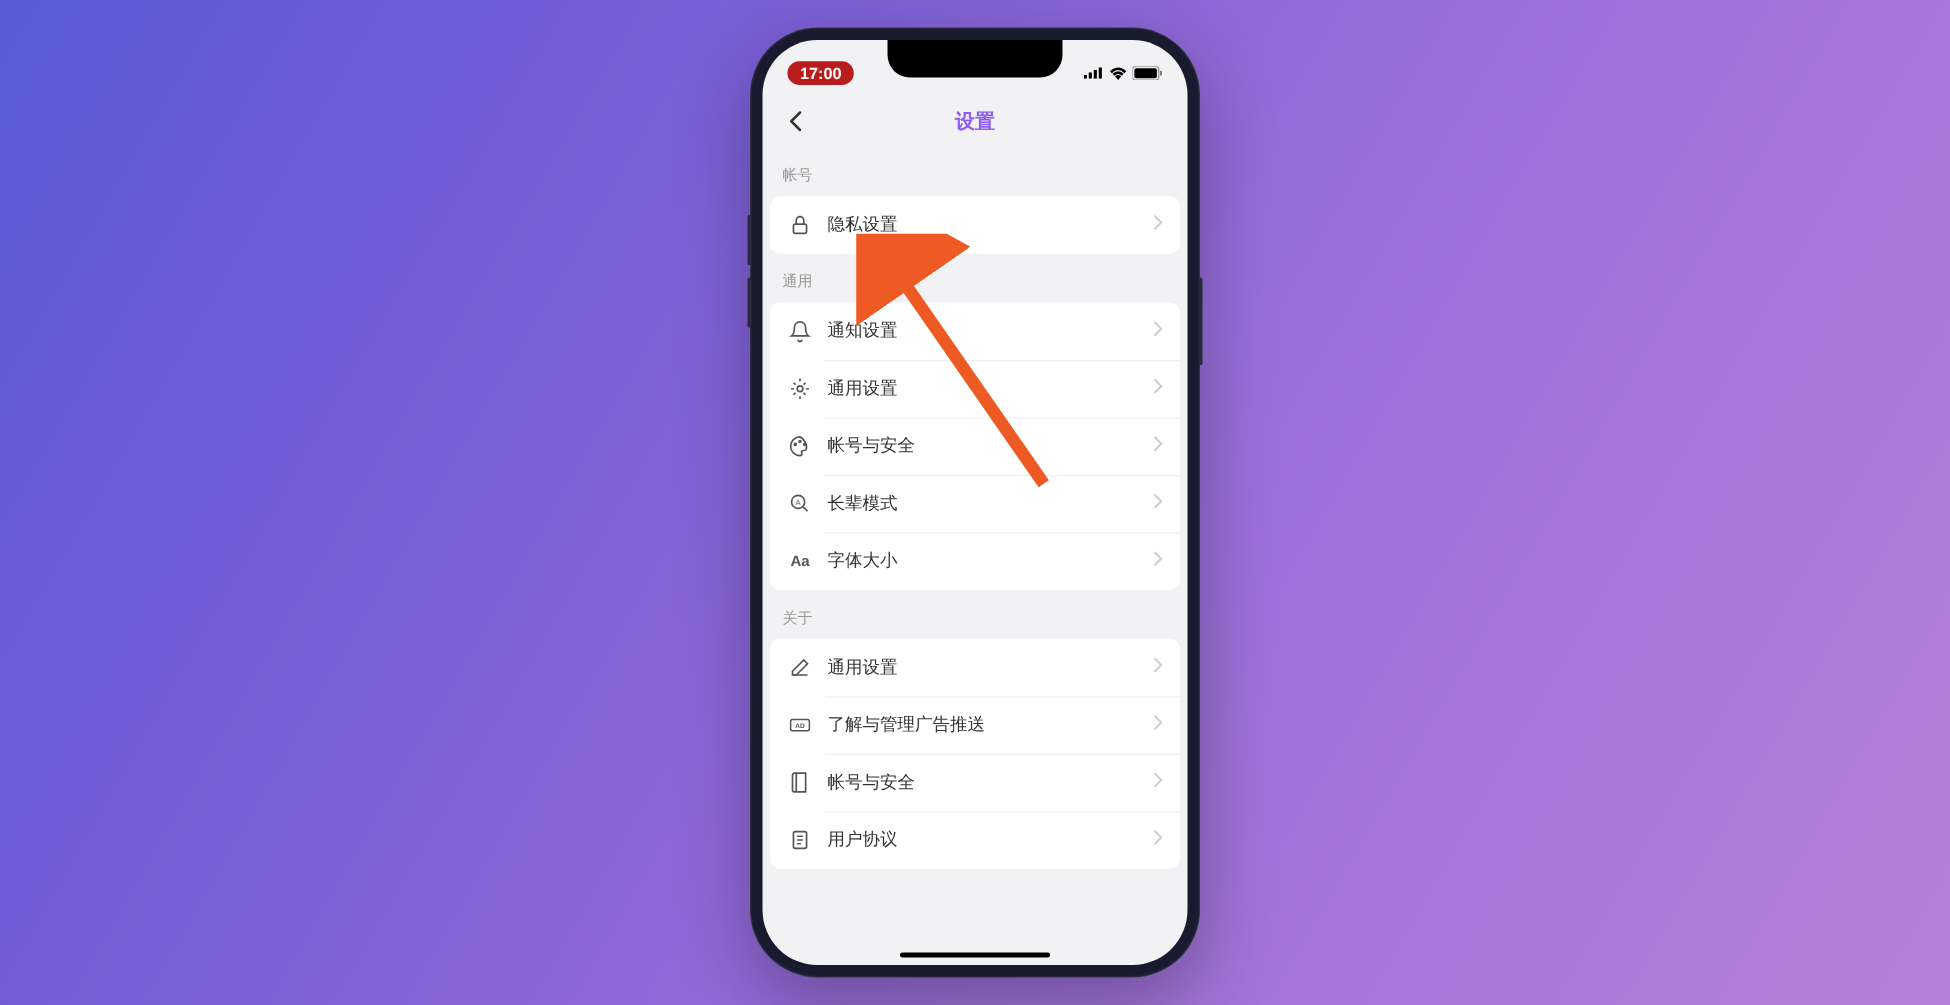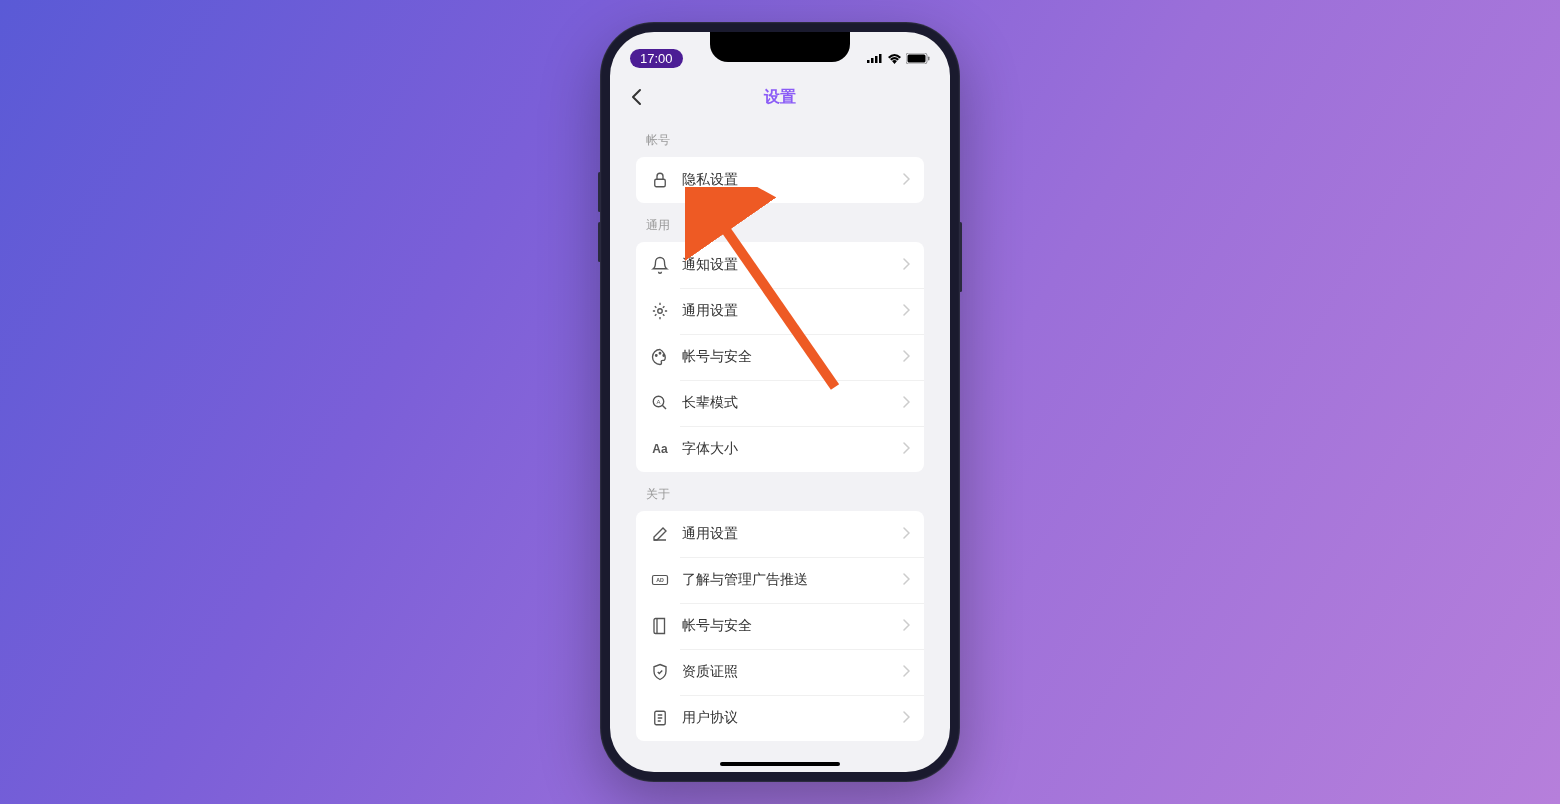--- a/index.html
+++ b/index.html
@@ -44,24 +44,24 @@
     }
     .status-bar {
       height: 44px;
       display: flex;
       align-items: center;
       justify-content: space-between;
       padding: 0 20px;
       padding-top: 8px;
     }
     .status-time {
-      background: #4c1d95;
+      background: #b91c1c;
       color: #fff;
       font-size: 13px;
-      font-weight: 400;
+      font-weight: 700;
       padding: 2px 10px;
       border-radius: 12px;
     }
     .status-right {
       display: flex;
       align-items: center;
       gap: 4px;
     }
     .signal-icon, .wifi-icon, .battery-icon {
       display: inline-flex;
@@ -85,21 +85,21 @@
       align-items: center;
       justify-content: center;
       cursor: pointer;
     }
     .nav-title {
       font-size: 16px;
       font-weight: 600;
       color: #8b5cf6;
     }
     .content {
-      padding: 0 26px;
+      padding: 0 6px;
       height: calc(100% - 86px);
       overflow: hidden;
     }
     .section-header {
       font-size: 12px;
       color: #999;
       padding: 14px 10px 8px;
     }
     .section-group {
       background: #fff;
@@ -345,32 +345,20 @@
               </svg>
           </span>
           <span class="item-label">帐号与安全</span>
           <span class="item-chevron"><svg width="7" height="12" viewBox="0 0 7 12">
                 <path d="M1 1 L6 6 L1 11" stroke="currentColor" stroke-width="1.5" fill="none" stroke-linecap="round"></path>
               </svg></span>
         </div>
         <div class="list-item">
           <span class="item-icon">
             <svg width="18" height="18" viewBox="0 0 24 24" fill="none" stroke="currentColor" stroke-width="1.8">
-                <path d="M12 2l8 3v6c0 5-3.5 9-8 11-4.5-2-8-6-8-11V5l8-3z"></path>
-                <path d="M9 12l2 2 4-4"></path>
-              </svg>
-          </span>
-          <span class="item-label">资质证照</span>
-          <span class="item-chevron"><svg width="7" height="12" viewBox="0 0 7 12">
-                <path d="M1 1 L6 6 L1 11" stroke="currentColor" stroke-width="1.5" fill="none" stroke-linecap="round"></path>
-              </svg></span>
-        </div>
-        <div class="list-item">
-          <span class="item-icon">
-            <svg width="18" height="18" viewBox="0 0 24 24" fill="none" stroke="currentColor" stroke-width="1.8">
                 <rect x="5" y="3" width="14" height="18" rx="2"></rect>
                 <path d="M9 8h6M9 12h6M9 16h4"></path>
               </svg>
           </span>
           <span class="item-label">用户协议</span>
           <span class="item-chevron"><svg width="7" height="12" viewBox="0 0 7 12">
                 <path d="M1 1 L6 6 L1 11" stroke="currentColor" stroke-width="1.5" fill="none" stroke-linecap="round"></path>
               </svg></span>
         </div>
       </div>

